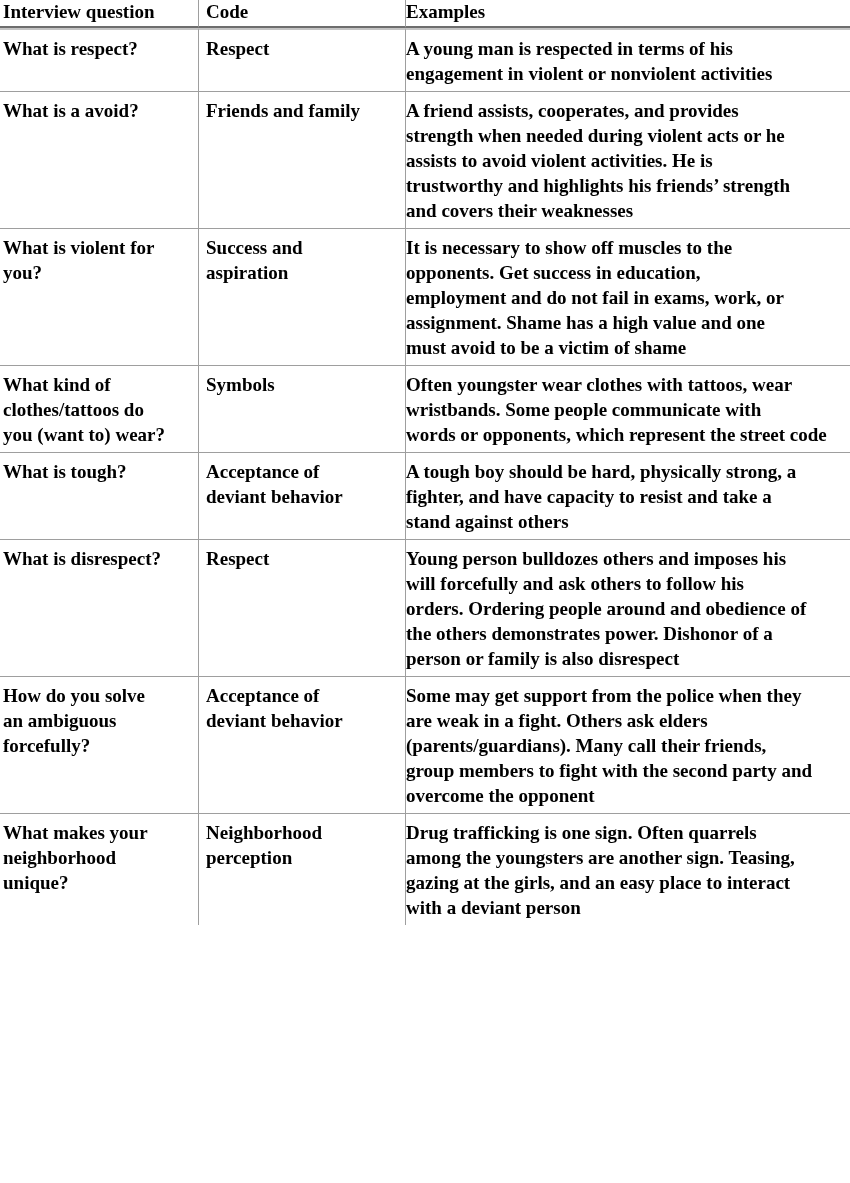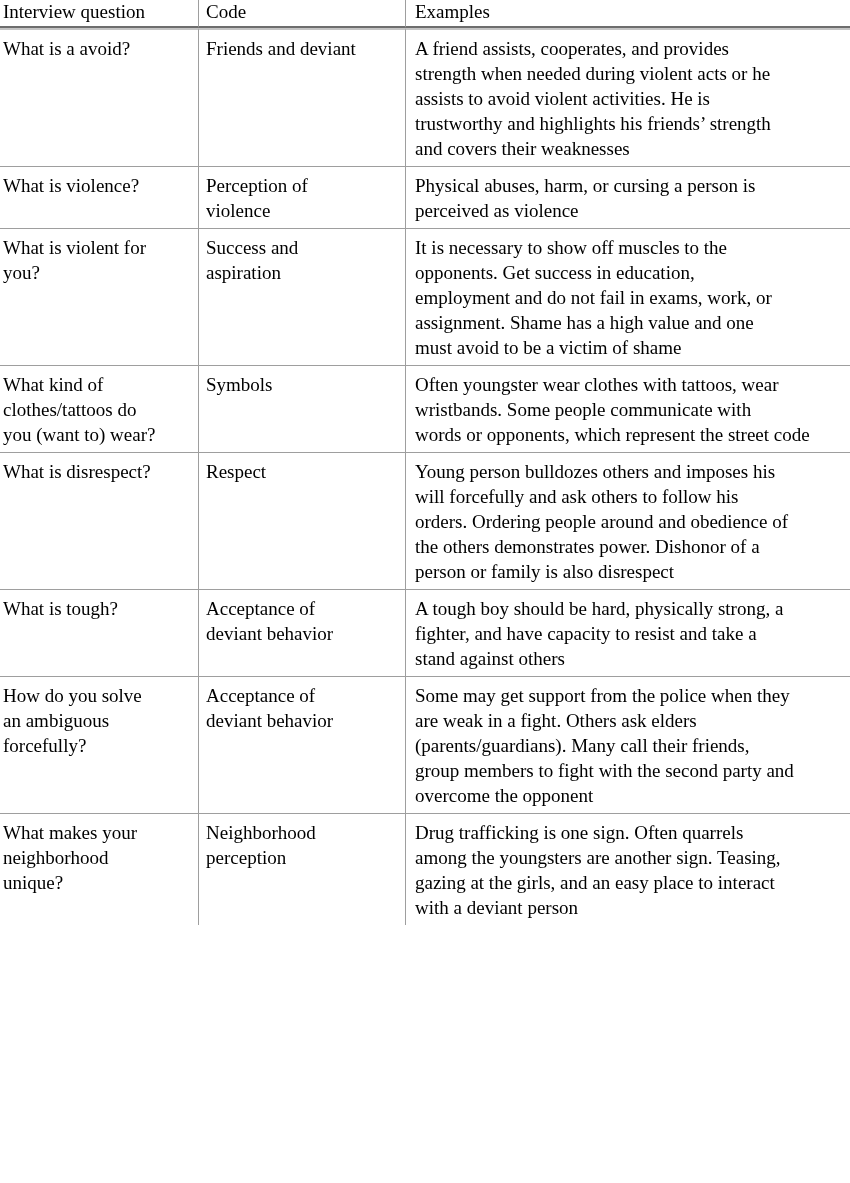--- a/index.html
+++ b/index.html
@@ -17,21 +17,21 @@
   }
   table.coding-table {
     width: 850px;
     border-collapse: separate;
     border-spacing: 0;
     table-layout: fixed;
   }
   th, td {
     vertical-align: top;
     text-align: left;
-    font-weight: normal;
+    font-weight: bold;
     white-space: pre-line;
     line-height: 25px;
     overflow: hidden;
     word-wrap: break-word;
   }
   thead th {
     padding: 0 2px 2px 3px;
     line-height: 24px;
     border-bottom: 2px solid #6d6d6d; 
   }
@@ -41,55 +41,54 @@
     padding: 6px 2px 5px 3px;
     border-bottom: 1px solid #9e9e9e;
   }
   tbody tr:first-child td {
     border-top: 2px solid #c4c4c4; 
   }
   tbody tr:last-child td {
     border-bottom: none; 
   }
   th.col-code, td.col-code { padding-left: 7px; margin-left: 20px; }
-  th.col-examples, td.col-examples { padding-left: 9px; }
+  th.col-examples, td.col-examples { padding-left: 0; }
 </style>
 </head>
 <body>
 
 <div class="page">
   <table class="coding-table">
     <colgroup>
       <col style="width:198px">
       <col style="width:207px">
       <col style="width:445px">
     </colgroup>
     <thead>
       <tr>
         <th class="col-question">Interview question</th>
         <th class="col-code">Code</th>
         <th class="col-examples">Examples</th>
       </tr>
     </thead>
     <tbody>
       <tr>
+        <td class="col-question">What is respect?</td>
+        <td class="col-code">Respect</td>
+        <td class="col-examples">A young man is respected in terms of his
+engagement in violent or nonviolent activities</td>
+      </tr>
+      <tr>
         <td class="col-question">What is a avoid?</td>
-        <td class="col-code">Friends and deviant</td>
+        <td class="col-code">Friends and family</td>
         <td class="col-examples">A friend assists, cooperates, and provides
 strength when needed during violent acts or he
 assists to avoid violent activities. He is
 trustworthy and highlights his friends’ strength
 and covers their weaknesses</td>
-      </tr>
-      <tr>
-        <td class="col-question">What is violence?</td>
-        <td class="col-code">Perception of
-violence</td>
-        <td class="col-examples">Physical abuses, harm, or cursing a person is
-perceived as violence</td>
       </tr>
       <tr>
         <td class="col-question">What is violent for
 you?</td>
         <td class="col-code">Success and
 aspiration</td>
         <td class="col-examples">It is necessary to show off muscles to the
 opponents. Get success in education,
 employment and do not fail in exams, work, or
 assignment. Shame has a high value and one
@@ -98,35 +97,35 @@
       <tr>
         <td class="col-question">What kind of
 clothes/tattoos do
 you (want to) wear?</td>
         <td class="col-code">Symbols</td>
         <td class="col-examples">Often youngster wear clothes with tattoos, wear
 wristbands. Some people communicate with
 words or opponents, which represent the street code</td>
       </tr>
       <tr>
+        <td class="col-question">What is tough?</td>
+        <td class="col-code">Acceptance of
+deviant behavior</td>
+        <td class="col-examples">A tough boy should be hard, physically strong, a
+fighter, and have capacity to resist and take a
+stand against others</td>
+      </tr>
+      <tr>
         <td class="col-question">What is disrespect?</td>
         <td class="col-code">Respect</td>
         <td class="col-examples">Young person bulldozes others and imposes his
 will forcefully and ask others to follow his
 orders. Ordering people around and obedience of
 the others demonstrates power. Dishonor of a
 person or family is also disrespect</td>
-      </tr>
-      <tr>
-        <td class="col-question">What is tough?</td>
-        <td class="col-code">Acceptance of
-deviant behavior</td>
-        <td class="col-examples">A tough boy should be hard, physically strong, a
-fighter, and have capacity to resist and take a
-stand against others</td>
       </tr>
       <tr>
         <td class="col-question">How do you solve
 an ambiguous
 forcefully?</td>
         <td class="col-code">Acceptance of
 deviant behavior</td>
         <td class="col-examples">Some may get support from the police when they
 are weak in a fight. Others ask elders
 (parents/guardians). Many call their friends,

